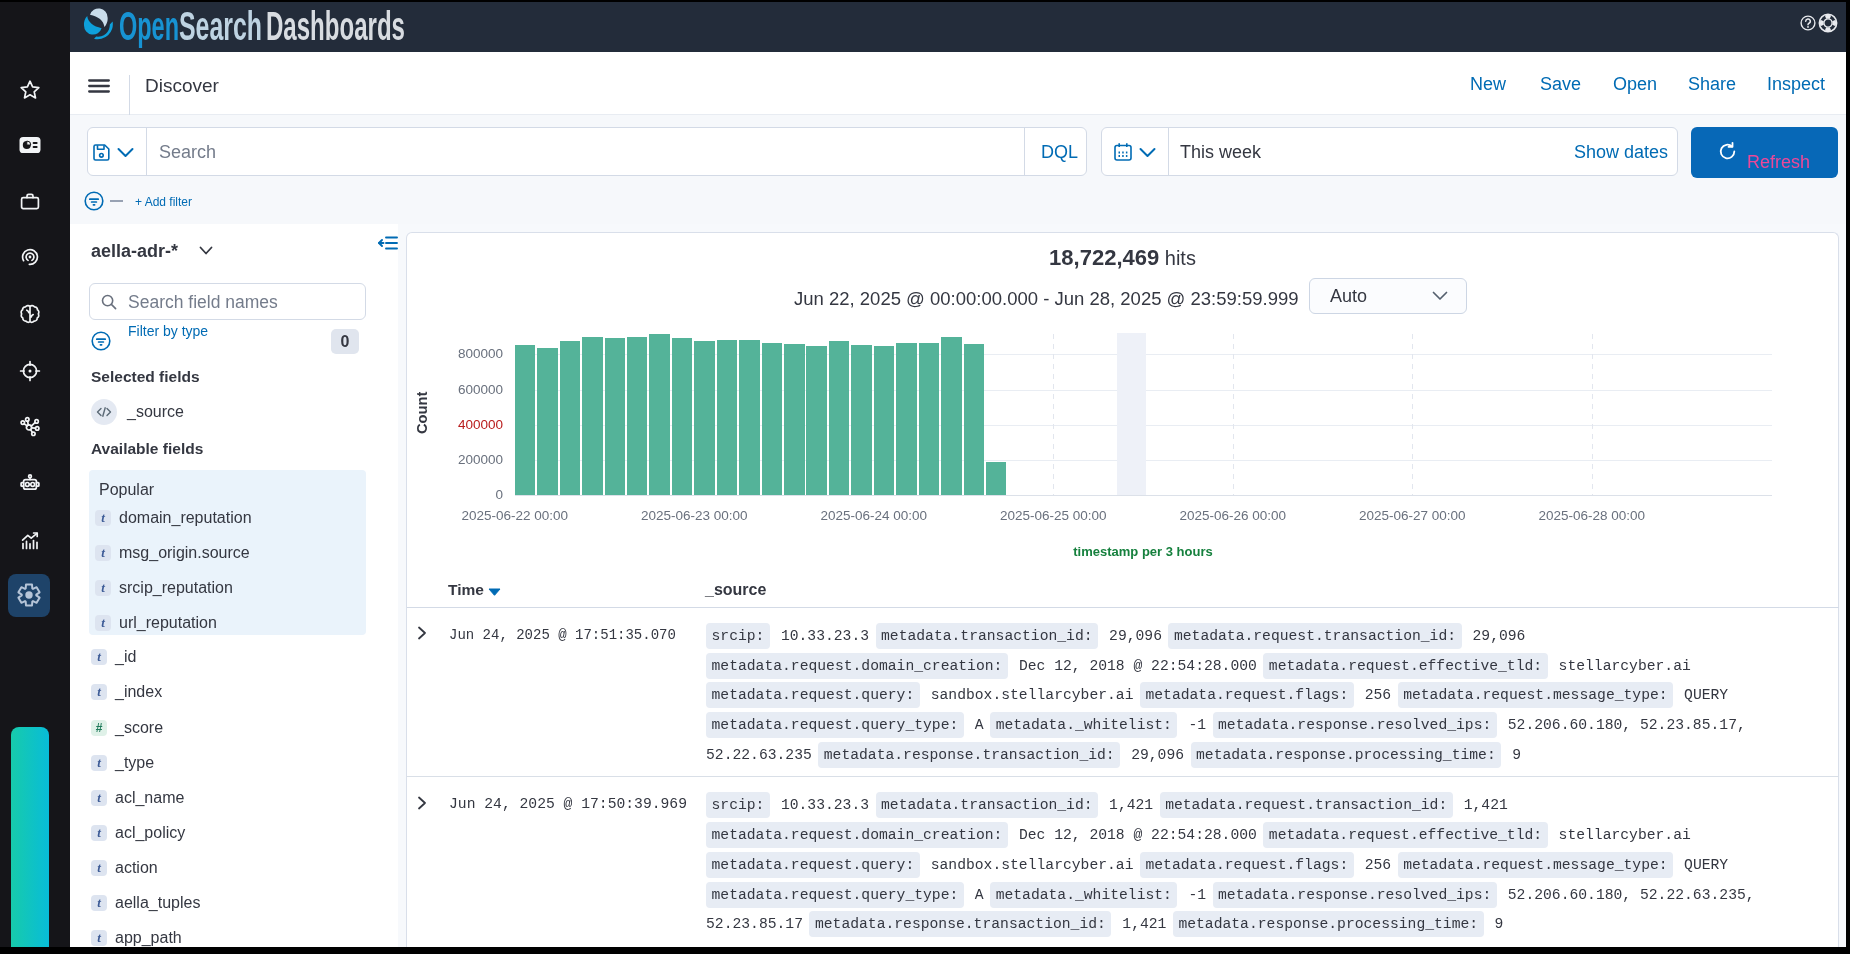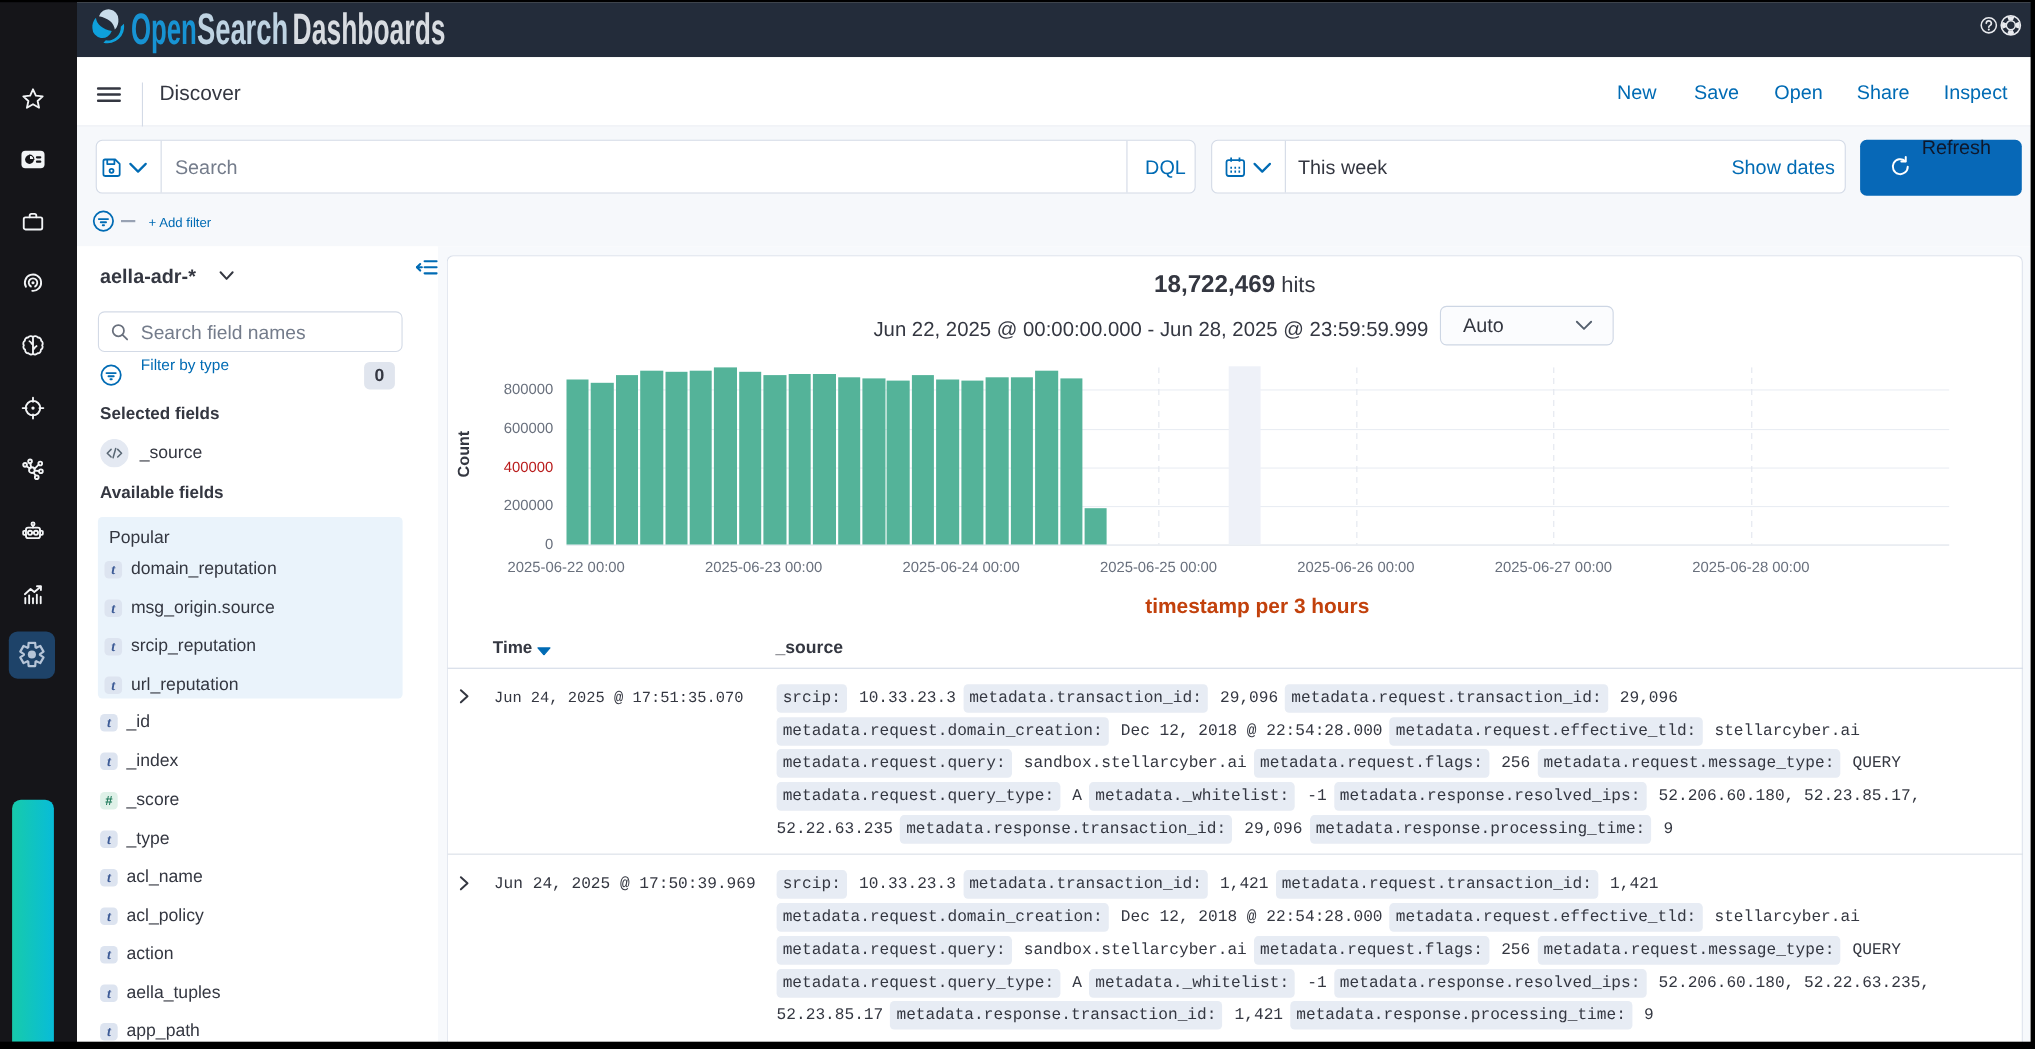--- a/index.html
+++ b/index.html
@@ -150,21 +150,21 @@
 <svg class="ab" style="left:1139px;top:147px;" width="17" height="11" viewBox="0 0 17 11">
     <path d="M1.5 2 L8.5 9 L15.5 2" stroke="#006BB4" stroke-width="2" fill="none" stroke-linecap="round" stroke-linejoin="round"></path>
   </svg>
 <div class="ab" style="left:1180px;top:139.5px;height:24px;line-height:24px;font-size:18px;color:#343741;font-weight:normal;font-family:'Liberation Sans',sans-serif;">This week</div>
 <div class="ab" style="left:1574px;top:139.5px;height:24px;line-height:24px;font-size:18px;color:#006BB4;font-weight:normal;font-family:'Liberation Sans',sans-serif;">Show dates</div>
 <div class="ab" style="left:1691px;top:127px;width:147px;height:51px;background:#0768b7;border-radius:6px;"></div>
 <svg class="ab" style="left:1717px;top:141px;" width="21" height="21" viewBox="0 0 21 21">
     <path d="M17.3 10.5 a6.8 6.8 0 1 1 -2.2-5" stroke="#fff" stroke-width="1.8" fill="none" stroke-linecap="round"></path>
     <path d="M15.5 1.8 v4 h-4" stroke="#fff" stroke-width="1.8" fill="none" stroke-linecap="round" stroke-linejoin="round"></path>
   </svg>
-<div class="ab" style="left:1747px;top:122px;height:24px;line-height:24px;font-size:18px;color:#0f172a;font-weight:normal;font-family:'Liberation Sans',sans-serif;">Refresh</div>
+<div class="ab" style="left:1747px;top:150px;height:24px;line-height:24px;font-size:18px;color:#ec4899;font-weight:normal;font-family:'Liberation Sans',sans-serif;">Refresh</div>
 <svg class="ab" style="left:84px;top:191px;" width="20" height="20" viewBox="0 0 20 20">
     <circle cx="10" cy="10" r="8.8" stroke="#006BB4" stroke-width="1.6" fill="none"></circle>
     <g stroke="#006BB4" stroke-width="1.7" stroke-linecap="round">
       <line x1="5.8" y1="8.2" x2="14.2" y2="8.2"></line>
       <line x1="7.6" y1="11" x2="12.4" y2="11"></line>
       <line x1="9.4" y1="13.8" x2="10.6" y2="13.8"></line>
     </g>
   </svg>
 <div class="ab" style="left:110px;top:200px;width:13px;height:2px;background:#98a2b3;"></div>
 <div class="ab" style="left:135px;top:189.5px;height:24px;line-height:24px;font-size:12px;color:#006BB4;font-weight:normal;font-family:'Liberation Sans',sans-serif;">+ Add filter</div>
@@ -296,21 +296,21 @@
 <div class="ab" style="left:941.1px;top:337.4px;width:20.5px;height:157.6px;background:#54B399;"></div>
 <div class="ab" style="left:963.5px;top:343.7px;width:20.5px;height:151.3px;background:#54B399;"></div>
 <div class="ab" style="left:985.9px;top:462px;width:20.5px;height:33px;background:#54B399;"></div>
 <div class="ab" style="left:439.70000000000005px;top:506.5px;height:18px;line-height:18px;font-size:13.5px;color:#69707D;font-weight:normal;font-family:'Liberation Sans',sans-serif;width:150px;text-align:center;">2025-06-22 00:00</div>
 <div class="ab" style="left:619.2px;top:506.5px;height:18px;line-height:18px;font-size:13.5px;color:#69707D;font-weight:normal;font-family:'Liberation Sans',sans-serif;width:150px;text-align:center;">2025-06-23 00:00</div>
 <div class="ab" style="left:798.7px;top:506.5px;height:18px;line-height:18px;font-size:13.5px;color:#69707D;font-weight:normal;font-family:'Liberation Sans',sans-serif;width:150px;text-align:center;">2025-06-24 00:00</div>
 <div class="ab" style="left:978.2px;top:506.5px;height:18px;line-height:18px;font-size:13.5px;color:#69707D;font-weight:normal;font-family:'Liberation Sans',sans-serif;width:150px;text-align:center;">2025-06-25 00:00</div>
 <div class="ab" style="left:1157.7px;top:506.5px;height:18px;line-height:18px;font-size:13.5px;color:#69707D;font-weight:normal;font-family:'Liberation Sans',sans-serif;width:150px;text-align:center;">2025-06-26 00:00</div>
 <div class="ab" style="left:1337.2px;top:506.5px;height:18px;line-height:18px;font-size:13.5px;color:#69707D;font-weight:normal;font-family:'Liberation Sans',sans-serif;width:150px;text-align:center;">2025-06-27 00:00</div>
 <div class="ab" style="left:1516.7px;top:506.5px;height:18px;line-height:18px;font-size:13.5px;color:#69707D;font-weight:normal;font-family:'Liberation Sans',sans-serif;width:150px;text-align:center;">2025-06-28 00:00</div>
-<div class="ab" style="left:993px;top:542.0px;height:20px;line-height:20px;font-size:19px;color:#c2410c;font-weight:bold;font-family:'Liberation Sans',sans-serif;width:300px;text-align:center;">timestamp per 3 hours</div>
+<div class="ab" style="left:993px;top:542.0px;height:20px;line-height:20px;font-size:13px;color:#15803d;font-weight:bold;font-family:'Liberation Sans',sans-serif;width:300px;text-align:center;">timestamp per 3 hours</div>
 <div class="ab" style="left:448px;top:579.0px;height:21px;line-height:21px;font-size:15.5px;color:#343741;font-weight:bold;font-family:'Liberation Sans',sans-serif;">Time</div>
 <svg class="ab" style="left:488px;top:587.5px;" width="13" height="8" viewBox="0 0 13 8">
     <path d="M1 1 h11 l-5.5 6.3 Z" fill="#006BB4" stroke="#006BB4" stroke-width="1" stroke-linejoin="round"></path>
   </svg>
 <div class="ab" style="left:705px;top:578.5px;height:22px;line-height:22px;font-size:16px;color:#343741;font-weight:bold;font-family:'Liberation Sans',sans-serif;">_source</div>
 <div class="ab" style="left:407px;top:607px;width:1432px;height:1px;background:#d3dae6;"></div>
 <div class="ab" style="left:407px;top:776px;width:1432px;height:1px;background:#d9dfe7;"></div>
 <svg class="ab" style="left:417px;top:626px;" width="10" height="14" viewBox="0 0 10 14">
     <path d="M2 1.5 L8 7 L2 12.5" stroke="#343741" stroke-width="1.8" fill="none" stroke-linecap="round" stroke-linejoin="round"></path>
   </svg>

